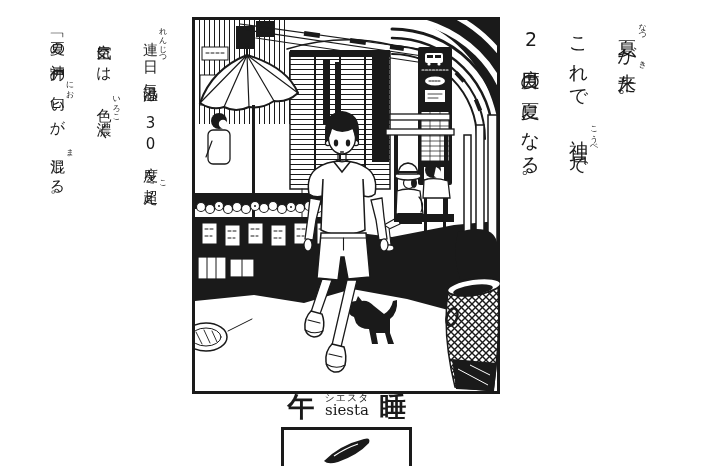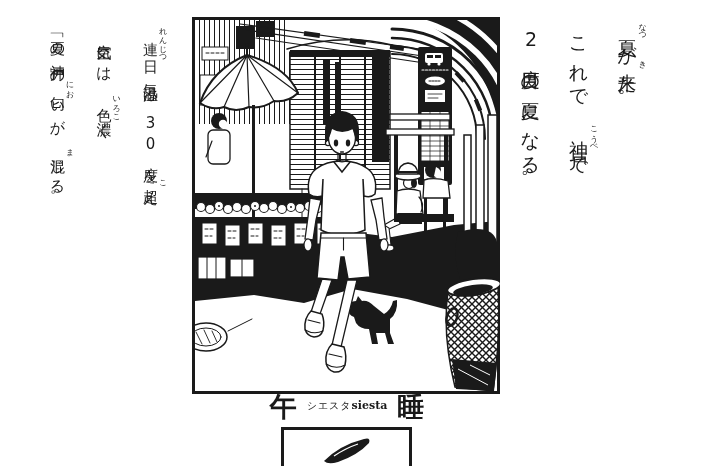--- a/index.html
+++ b/index.html
@@ -22,23 +22,23 @@
   .left-caption{left:34px;top:22px;font-size:15px;letter-spacing:2.5px;line-height:3.1}
   .left-caption p:nth-child(2){padding-top:10px}
   .left-caption p:nth-child(3){padding-top:6px}
   ruby rt{font-size:8px;letter-spacing:0;font-weight:normal}
   .panel{position:absolute;left:192px;top:17px;width:308px;height:384px}
   .title{
     position:absolute;left:193px;top:389px;width:308px;height:34px;
     display:flex;justify-content:center;align-items:center;gap:10px;z-index:5;
   }
   .title .kanji{font-size:27px;font-weight:bold;line-height:1}
-  .title .mid{display:flex;align-items:flex-end;line-height:1.05}
+  .title .mid{display:flex;flex-direction:column;align-items:center;line-height:1.05}
   .title .kana{font-size:10px;letter-spacing:1px}
-  .title .romaji{font-size:11px;font-weight:bold;font-family:"DejaVu Serif",serif}
+  .title .romaji{font-size:15px;font-weight:normal;font-family:"DejaVu Serif",serif}
   .panel2{
     position:absolute;left:281px;top:427px;width:131px;height:39px;
     border:3px solid #1a1a1a;border-bottom:none;box-sizing:border-box;background:#fff;
   }
 </style>
 </head>
 <body>
 
 <div class="vtext right-caption">
   <p><ruby><span>夏</span><rt>なつ</rt></ruby><span>が</span><ruby><span>来</span><rt>き</rt></ruby><span>た。</span></p>

